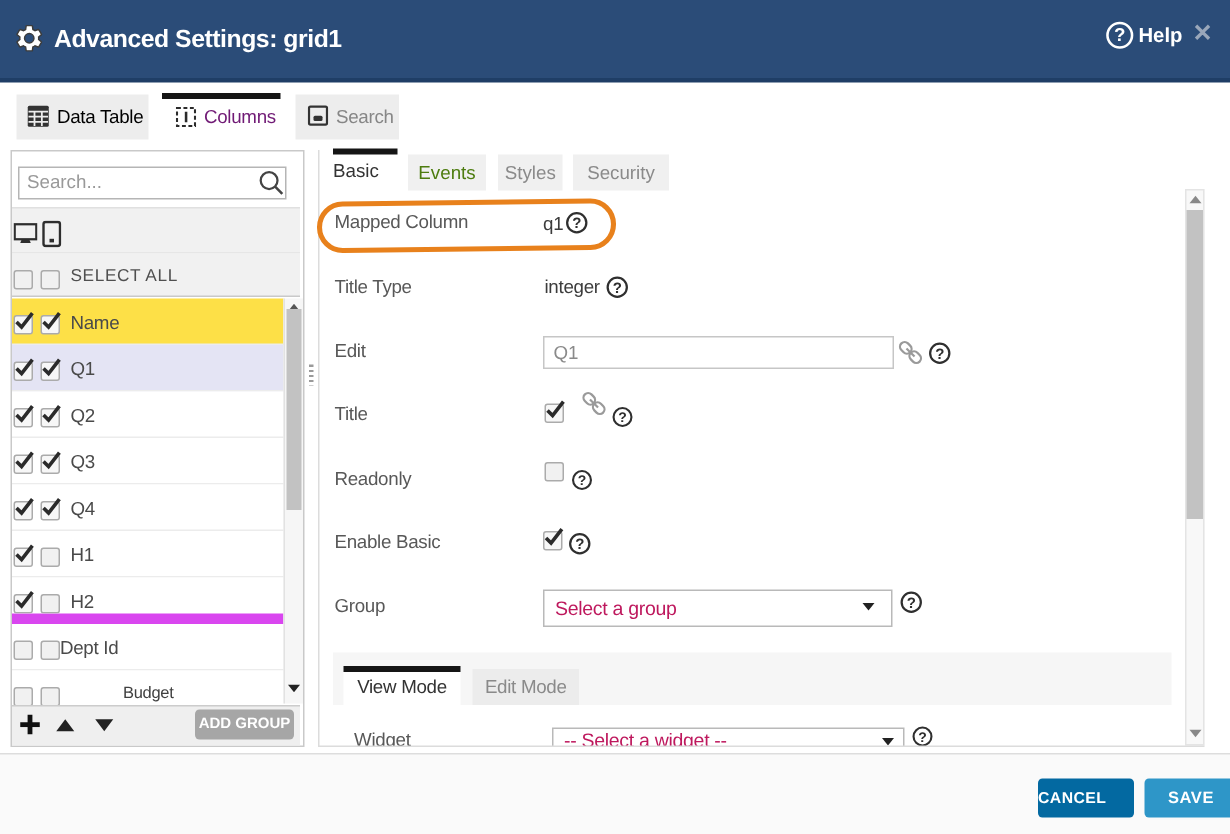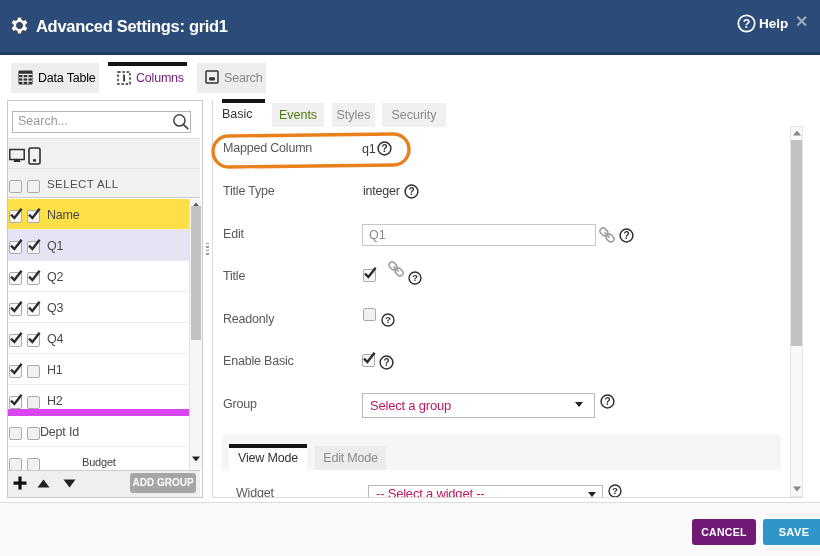--- a/index.html
+++ b/index.html
@@ -306,14 +306,14 @@
     <path d="M5 1.5 L9 6.5 L1 6.5 Z" fill="#888"></path>
   </svg>
 <div class="ab" style="left:791px;top:140px;width:11px;height:206px;background:#c2c2c2;"></div>
 <svg class="ab" style="left:792px;top:485px;" width="10" height="8" viewBox="0 0 10 8">
     <path d="M5 6.5 L9 1.5 L1 1.5 Z" fill="#888"></path>
   </svg>
 
 <div class="ab" style="left:212px;top:497px;width:591px;height:1px;background:#dcdcdc;z-index:5;"></div>
 <div class="ab" style="left:213px;top:498px;width:590px;height:5px;background:#fff;z-index:5;"></div>
 <div class="ab" style="left:0;top:502px;width:820px;height:54px;background:#fafafa;border-top:1px solid #ddd;box-sizing:border-box;z-index:6;"></div>
-<div class="ab" style="left:692px;top:519px;width:64px;height:26px;background:#701a75;border-radius:3px;color:#fff;font-size:10.5px;font-weight:bold;letter-spacing:0.3px;text-align:center;line-height:26px;z-index:7;">CANCEL</div>
+<div class="ab" style="left:692px;top:519px;width:64px;height:26px;background:#0369a1;border-radius:3px;color:#fff;font-size:10.5px;font-weight:bold;letter-spacing:0.3px;line-height:26px;z-index:7;">CANCEL</div>
 <div class="ab" style="left:763px;top:519px;width:62px;height:26px;background:#2e96c8;border-radius:3px;color:#fff;font-size:11px;font-weight:bold;letter-spacing:0.4px;text-align:center;line-height:26px;z-index:7;">SAVE</div>
 
 </body></html>

